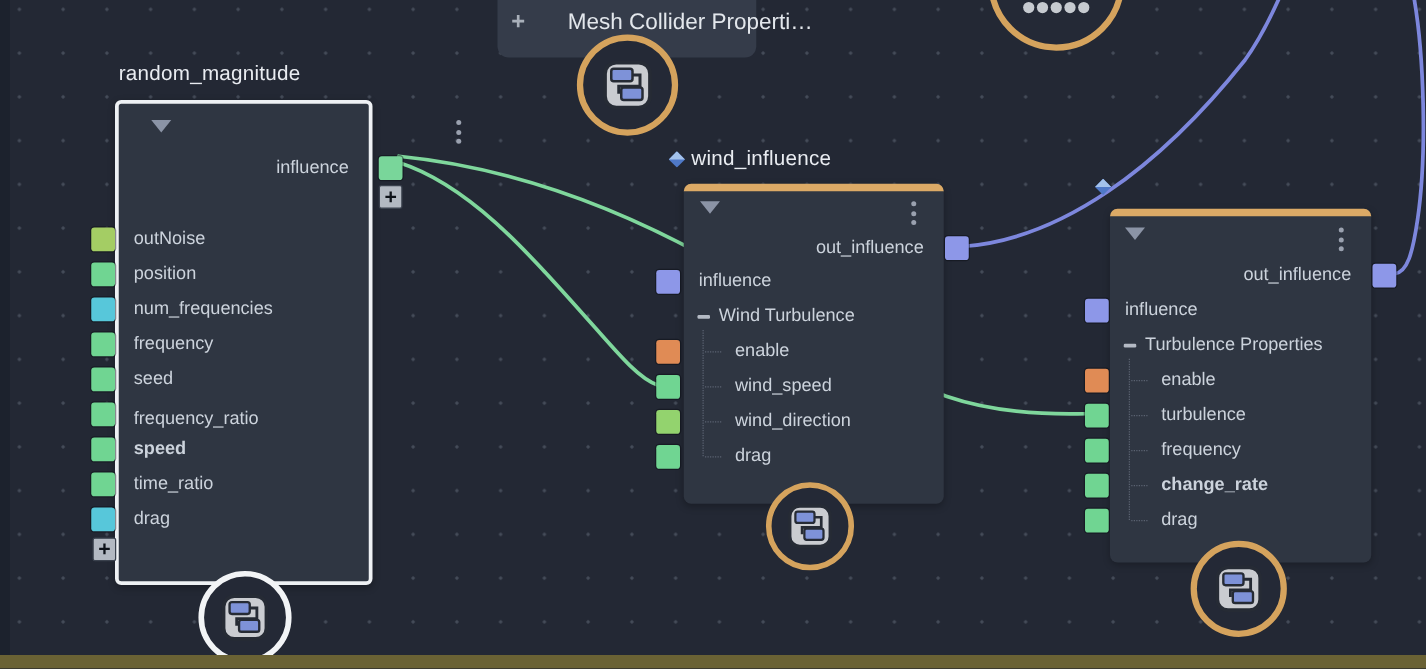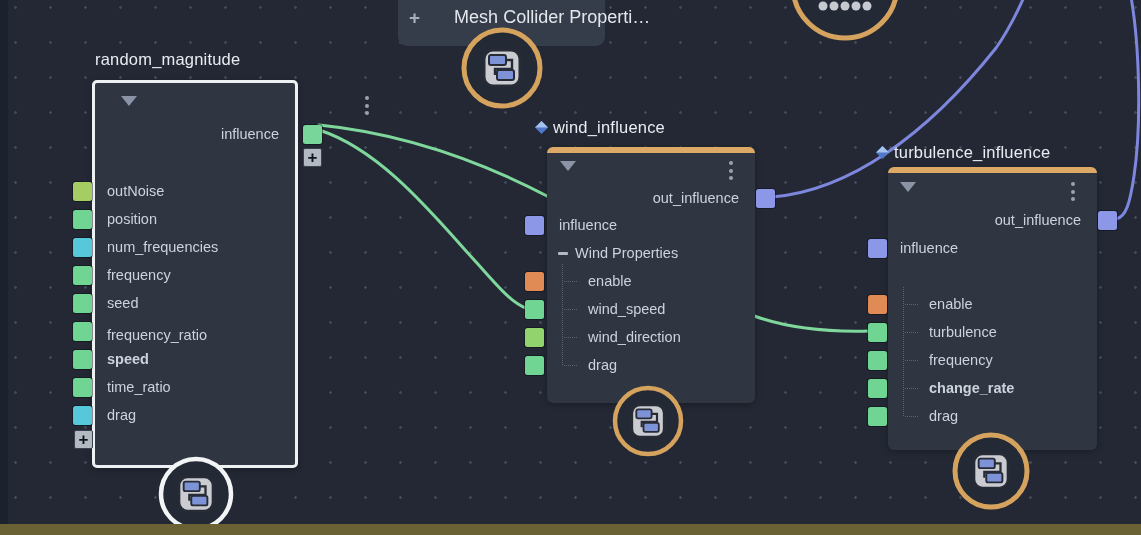--- a/index.html
+++ b/index.html
@@ -119,21 +119,21 @@
         <div class="row-label out" style="top: 51px;">
           <span>out_influence</span>
         </div>
         <div class="port" style="background: rgb(141, 151, 232); top: 41.5px; left: 209px;"></div>
         <div class="row-label" style="top: 78px; left: 12px;">
           <span>influence</span>
         </div>
         <div class="port" style="background: rgb(141, 151, 232); top: 68.5px; left: -22px;"></div>
         <div class="row-label" style="top: 106px; left: 11px;">
           <span class="minus-ico"></span>
-          <span>Wind Properties</span>
+          <span>Wind Turbulence</span>
         </div>
         <div class="row-label" style="top: 134px; left: 41px;">
           <span>enable</span>
         </div>
         <div class="port" style="background: rgb(224, 139, 85); top: 124.5px; left: -22px;"></div>
         <div class="row-label" style="top: 162px; left: 41px;">
           <span>wind_speed</span>
         </div>
         <div class="port" style="background: rgb(112, 213, 146); top: 152.5px; left: -22px;"></div>
         <div class="row-label" style="top: 190px; left: 41px;">
@@ -148,38 +148,41 @@
         <div class="tree-h" style="left: 17px; top: 134px;"></div>
         <div class="tree-h" style="left: 17px; top: 162px;"></div>
         <div class="tree-h" style="left: 17px; top: 190px;"></div>
         <div class="tree-h" style="left: 17px; top: 218px;"></div>
       </div>
       <div class="node-title" style="left: 876px; top: 143px;">
         <svg width="13" height="13" viewBox="0 0 13 13">
           <polygon points="6.5,0 13,6.5 6.5,13 0,6.5" fill="#4f79c8"></polygon>
           <polygon points="6.5,0 13,6.5 0,6.5" fill="#a3c2ec"></polygon>
         </svg>
-        <span>turbulence_influence</span>
       </div>
       <div class="node" style="left: 888px; top: 167px; width: 209px; height: 283px;">
         <div class="hdr-strip"></div>
         <div class="collapse-tri" style="left: 12px; top: 15px;"></div>
         <div class="menu-dots" style="left: 179px; top: 11px;">
           <i></i>
           <i></i>
           <i></i>
         </div>
         <div class="row-label out" style="top: 53px;">
           <span>out_influence</span>
         </div>
         <div class="port" style="background: rgb(141, 151, 232); top: 43.5px; left: 210px;"></div>
         <div class="row-label" style="top: 81px; left: 12px;">
           <span>influence</span>
         </div>
         <div class="port" style="background: rgb(141, 151, 232); top: 71.5px; left: -20px;"></div>
+        <div class="row-label" style="top: 109px; left: 11px;">
+          <span class="minus-ico"></span>
+          <span>Turbulence Properties</span>
+        </div>
         <div class="row-label" style="top: 137px; left: 41px;">
           <span>enable</span>
         </div>
         <div class="port" style="background: rgb(224, 139, 85); top: 127.5px; left: -20px;"></div>
         <div class="row-label" style="top: 165px; left: 41px;">
           <span>turbulence</span>
         </div>
         <div class="port" style="background: rgb(112, 213, 146); top: 155.5px; left: -20px;"></div>
         <div class="row-label" style="top: 193px; left: 41px;">
           <span>frequency</span>

